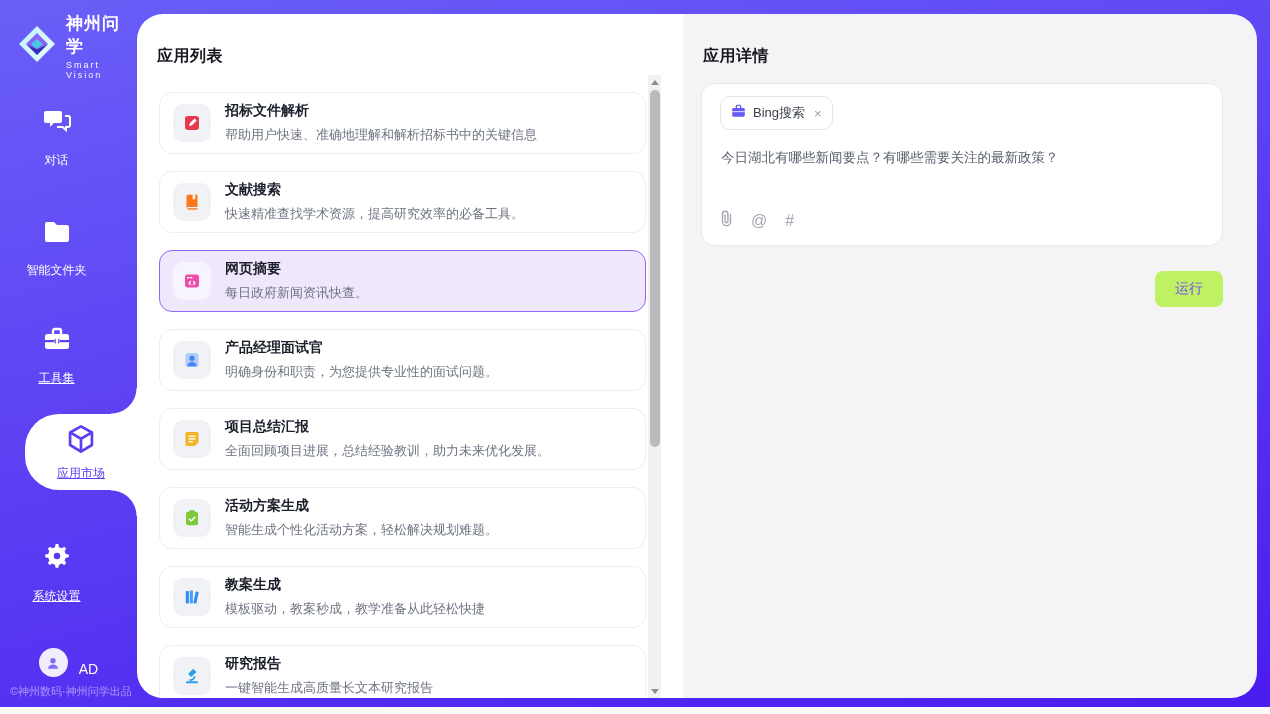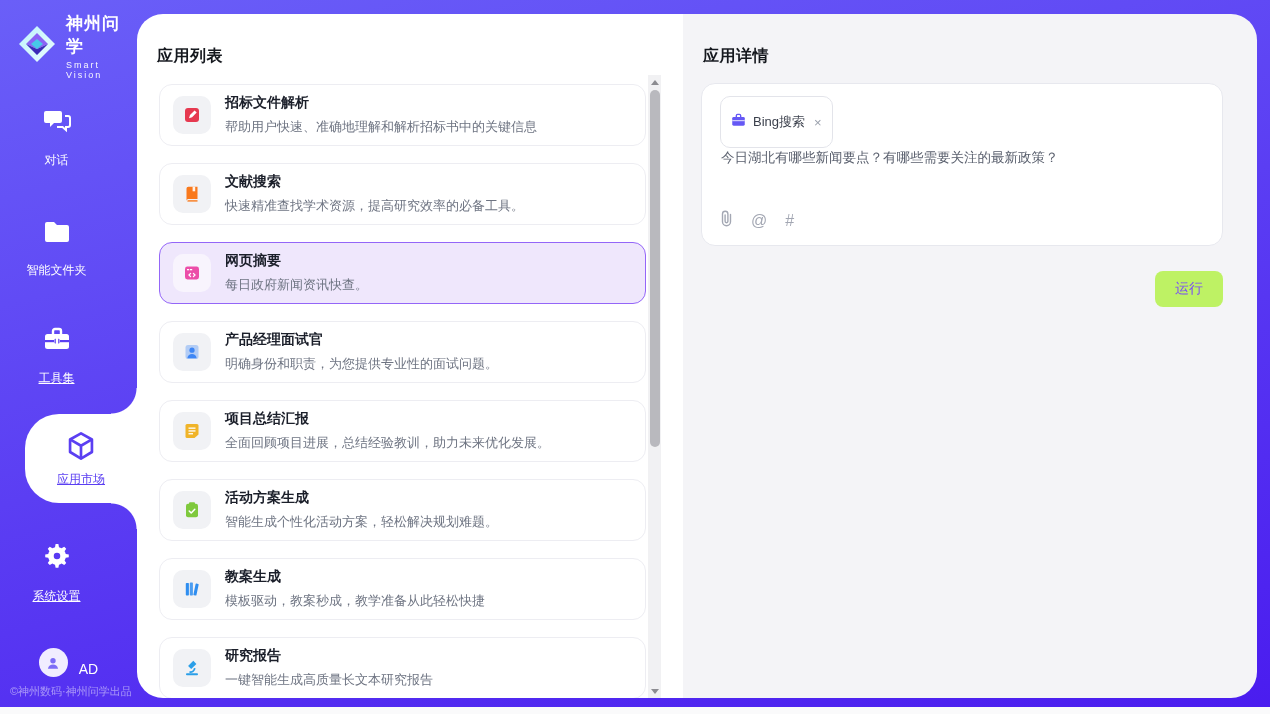--- a/index.html
+++ b/index.html
@@ -11,62 +11,62 @@
 
   
   .sidebar { position:absolute; left:0; top:0; width:137px; height:707px; color:#fff; }
   .logo { position:absolute; top:12px; left:16px; display:flex; align-items:center; gap:8px; }
   .logo-text .cn { font-size:17px; font-weight:bold; letter-spacing:1px; }
   .logo-text .en { font-size:9px; letter-spacing:2px; opacity:.95; margin-top:2px; }
   .nav-item { position:absolute; left:0; width:113px; display:flex; flex-direction:column; align-items:center; gap:14px; cursor:pointer; }
   .nav-item .lbl { font-size:12px; color:#fff; }
   .nav-item .lbl.u { text-decoration:underline; }
   .nav-chat { top:108px; } .nav-folder { top:220px; } .nav-tool { top:326px; } .nav-gear { top:542px; }
-  .nav-active-bubble { position:absolute; top:414px; left:25px; width:112px; height:89px; background:#fff;
+  .nav-active-bubble { position:absolute; top:414px; left:25px; width:112px; height:76px; background:#fff;
                        border-radius:34px 0 0 34px; display:flex; flex-direction:column; align-items:center;
-                       justify-content:center; gap:5px; cursor:pointer; }
+                       justify-content:center; gap:5px; cursor:pointer;font-family:Liberation Mono, monospace; }
   .nav-active-bubble::before { content:''; position:absolute; top:-26px; right:0; width:26px; height:26px;
        background:radial-gradient(circle 26px at 0 0, rgba(0,0,0,0) 25px, #fff 26px); }
   .nav-active-bubble::after { content:''; position:absolute; bottom:-26px; right:0; width:26px; height:26px;
        background:radial-gradient(circle 26px at 0 100%, rgba(0,0,0,0) 25px, #fff 26px); }
   .nav-active-bubble .lbl { font-size:12px; color:#5b3ff2; text-decoration:underline; }
   .user-row { position:absolute; top:648px; left:0; width:137px; display:flex; align-items:flex-end; justify-content:center; gap:11px; cursor:pointer; }
   .avatar { width:29px; height:29px; border-radius:50%; background:#f1edff; display:flex; align-items:center; justify-content:center; }
   .user-name { font-size:14px; color:#fff; }
   .side-footer { position:absolute; top:684px; left:0; width:150px; font-size:11px; color:rgba(255,255,255,.48); padding-left:10px; white-space:nowrap; }
 
   
   .content { position:absolute; left:137px; top:14px; width:1120px; height:684px; border-radius:26px; overflow:hidden; display:flex; }
   .list-section { width:546px; background:#fff; position:relative; }
   .detail-section { flex:1; background:#f4f4f7; position:relative;text-decoration:underline; }
   .panel-title { position:absolute; top:32px; left:20px; font-size:16px; font-weight:bold; color:#15181e; letter-spacing:.5px; }
 
   
   .cards { position:absolute; top:70px; left:22px; width:487px; bottom:0; overflow:hidden; }
   .app-card { height:62px; margin-bottom:17px; background:#fff; border:1px solid #ededf2; border-radius:13px;
-              display:flex; align-items:center; padding-left:13px; gap:14px; cursor:pointer; }
+              display:flex; align-items:center; padding-left:13px; gap:14px; cursor:pointer;margin-top:8px; }
   .app-card.selected { background:#efe7fc; border:1px solid #9466f8; }
   .icon-tile { width:38px; height:38px; border-radius:10px; background:#f1f2f5; display:flex; align-items:center; justify-content:center; flex:0 0 auto; }
   .app-card.selected .icon-tile { background:#f8f4fd; }
   .app-card .txt .t { font-size:14px; font-weight:bold; color:#1b1f2a; margin-bottom:6px; }
   .app-card .txt .d { font-size:13px; color:#6e7482; }
 
   
   .scrollbar { position:absolute; top:61px; left:511px; width:13px; height:623px; background:#f1f1f3; }
   .sb-arrow { position:absolute; left:0; width:13px; height:14px; display:flex; align-items:center; justify-content:center; cursor:pointer; }
   .sb-arrow.up { top:0; } .sb-arrow.down { bottom:0; }
   .tri-up { width:0; height:0; border-left:4px solid transparent; border-right:4px solid transparent; border-bottom:5px solid #8c8c91; }
   .tri-down { width:0; height:0; border-left:4px solid transparent; border-right:4px solid transparent; border-top:5px solid #8c8c91; }
   .sb-thumb { position:absolute; top:15px; left:1.5px; width:10px; height:357px; background:#b9b9be; border-radius:5px; cursor:grab; }
 
   
   .detail-card { position:absolute; top:69px; left:18px; width:522px; height:163px; background:#fff;
                  border:1px solid #e7e8ee; border-radius:14px; }
   .chip { position:absolute; top:12px; left:18px; display:inline-flex; align-items:center; gap:7px;
-          border:1px solid #e3e4ea; background:#fff; border-radius:10px; padding:16px 10px; cursor:default; }
+          border:1px solid #e3e4ea; background:#fff; border-radius:10px; padding:7px 10px; cursor:default; }
   .chip .chip-lbl { font-size:13px; color:#3a3f4b; }
   .chip .chip-x { font-size:13px; color:#9aa0ac; margin-left:2px; cursor:pointer; }
   .query-text { position:absolute; top:64px; left:19px; right:28px; font-size:13.5px; color:#5a606e; line-height:1.5; }
   .tool-row { position:absolute; left:18px; bottom:14px; display:flex; align-items:center; gap:18px; color:#a3a7b3; }
   .tool-row .glyph { font-size:16px; color:#a3a7b3; cursor:pointer; }
   .run-btn { position:absolute; top:257px; right:34px; background:#bef264; color:#7a4cf6; border:none;
              font-size:14px; font-family:inherit; padding:9px 20px; border-radius:8px; cursor:pointer; }
 </style>
 </head>
 <body>

